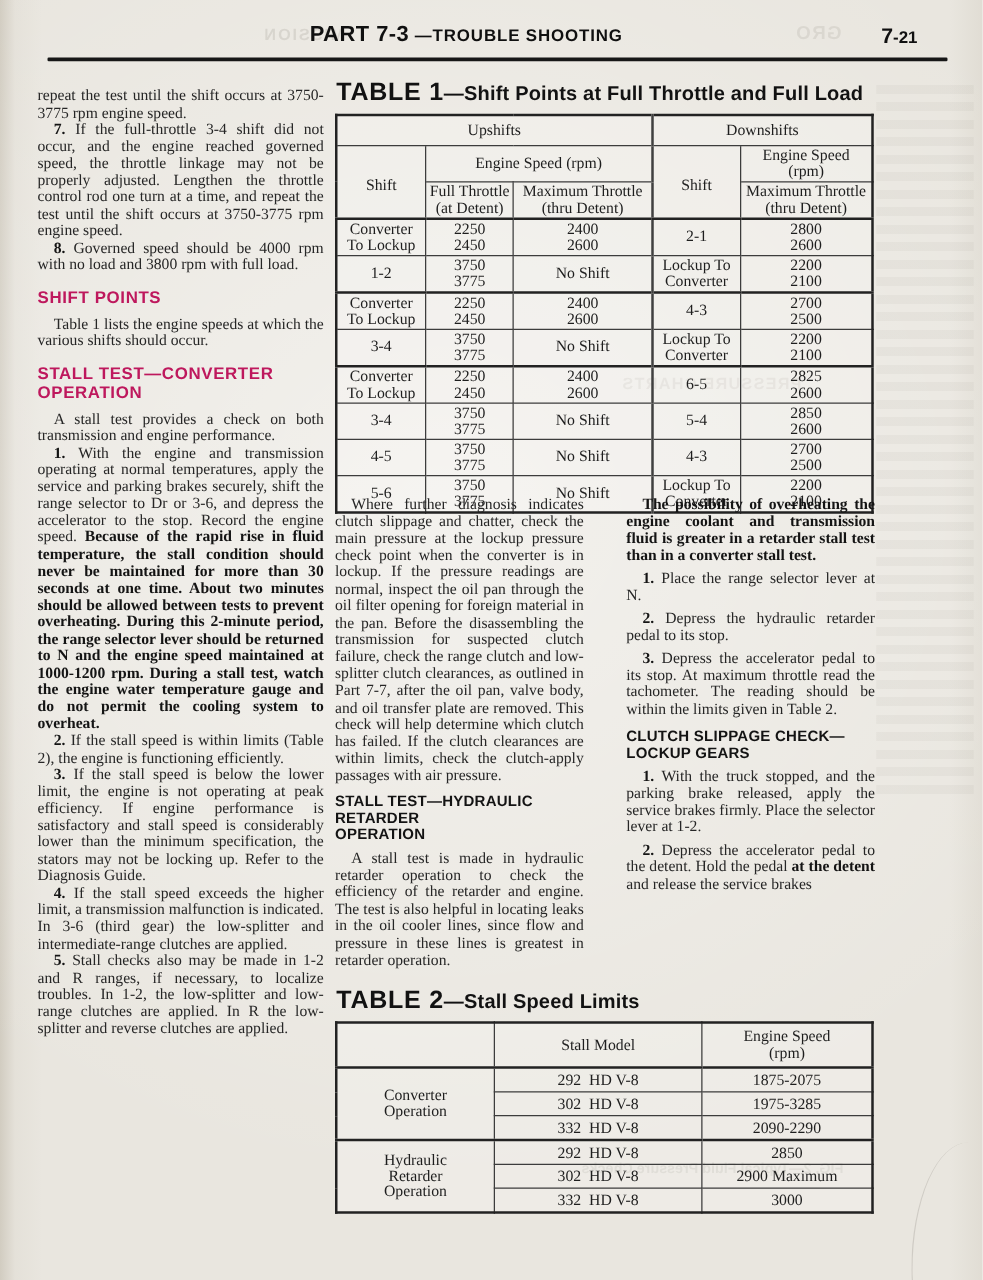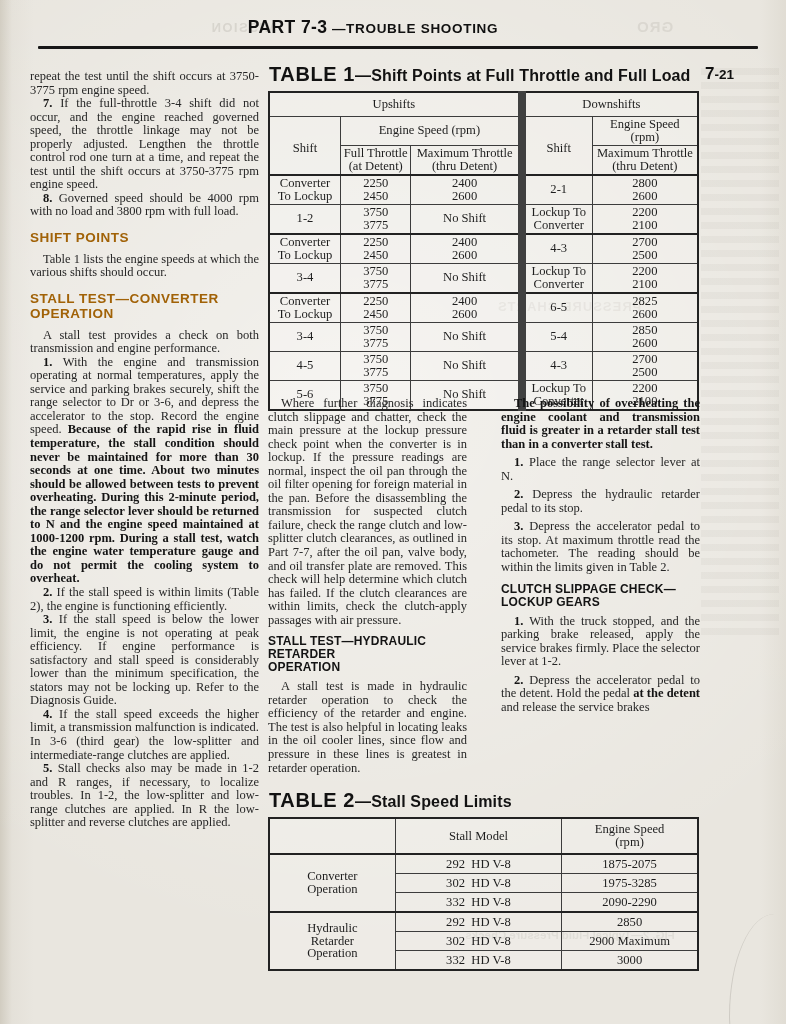--- a/index.html
+++ b/index.html
@@ -10,46 +10,46 @@
     background:
       radial-gradient(120% 85% at 45% 40%, rgba(255,255,255,0.45), rgba(255,255,255,0) 62%),
       linear-gradient(90deg, rgba(190,183,168,0.55) 0px, rgba(214,209,198,0.25) 12px, rgba(233,230,223,0) 34px),
       linear-gradient(270deg, rgba(205,199,186,0.30) 0px, rgba(233,230,223,0) 26px);}
   
   .hdr-title{position:absolute;left:0;right:40px;top:17px;text-align:center;
     font-family:"Liberation Sans",sans-serif;font-weight:bold;color:#101010;white-space:nowrap;}
   .hdr-title .part{font-size:17.5px;letter-spacing:0.4px;}
   .hdr-title .ptitle{font-size:13.5px;letter-spacing:0.7px;}
   .pagenum{position:absolute;top:19px;right:52px;font-family:"Liberation Sans",sans-serif;
-    font-weight:bold;color:#101010;margin-top:45px;}
+    font-weight:bold;color:#101010;}
   .pagenum .n7{font-size:17px;}
   .pagenum .n21{font-size:13.5px;}
   .hrule{position:absolute;left:38px;right:28px;top:46px;height:3px;background:#171717;border-radius:1px;}
   
   .col{position:absolute;text-align:justify;font-size:12.5px;line-height:13.55px;color:#262626;}
   .col p{margin:0;text-indent:13px;}
   .col p.noind{text-indent:0;}
   .col b{color:#141414;}
   .gap p{margin-bottom:5px;}
   .h1{font-family:"Liberation Sans",sans-serif;font-weight:bold;font-size:13.5px;line-height:15.5px;
-    letter-spacing:0.5px;margin:11px 0 7px;text-align:left;white-space:pre-line;color:#a16207;}
+    letter-spacing:0.5px;margin:11px 0 7px;text-align:left;white-space:pre-line;color:#be185d;}
   .h2{font-family:"Liberation Sans",sans-serif;font-weight:bold;font-size:12px;line-height:13px;
     letter-spacing:0.2px;margin:8px 0 6px;text-align:left;white-space:pre-line;color:#131313;}
   
   .tblock{position:absolute;width:431px;}
   .ttitle{display:flex;align-items:baseline;font-family:"Liberation Sans",sans-serif;
     font-weight:bold;color:#121212;margin:0 0 5px 1px;white-space:nowrap;}
   .ttitle .big{font-size:20px;letter-spacing:0.6px;}
   .ttitle .rest{font-size:16px;letter-spacing:0.15px;}
   table{border-collapse:collapse;table-layout:fixed;width:100%;background:rgba(255,255,255,0.22);}
   th,td{border:1px solid #3c3c3c;font-weight:normal;font-size:12.6px;line-height:12.9px;
     text-align:center;vertical-align:middle;padding:1px 2px;white-space:pre-line;
     font-family:"Liberation Serif",serif;color:#1e1e1e;overflow:hidden;}
   .t{border:2px solid #222;}
-  .dv{border-right:8px solid #404040;}
+  .dv{border-right:2px solid #404040;}
   tr.thick td{border-top:2px solid #222;}
   .t1 .r1 th{height:21px;}
   .t1 .r2 th{height:16px;}
   .t1 .r3 th{height:26px;}
   .t1 .r3 th{border-bottom:2px solid #222;}
   .t1 th.shiftcol{vertical-align:bottom;padding-bottom:19px;border-bottom:2px solid #222;}
   .t1 td{height:26px;}
   .t2 th{height:32px;border-bottom:2px solid #222;}
   .t2 td{height:16px;}
   

